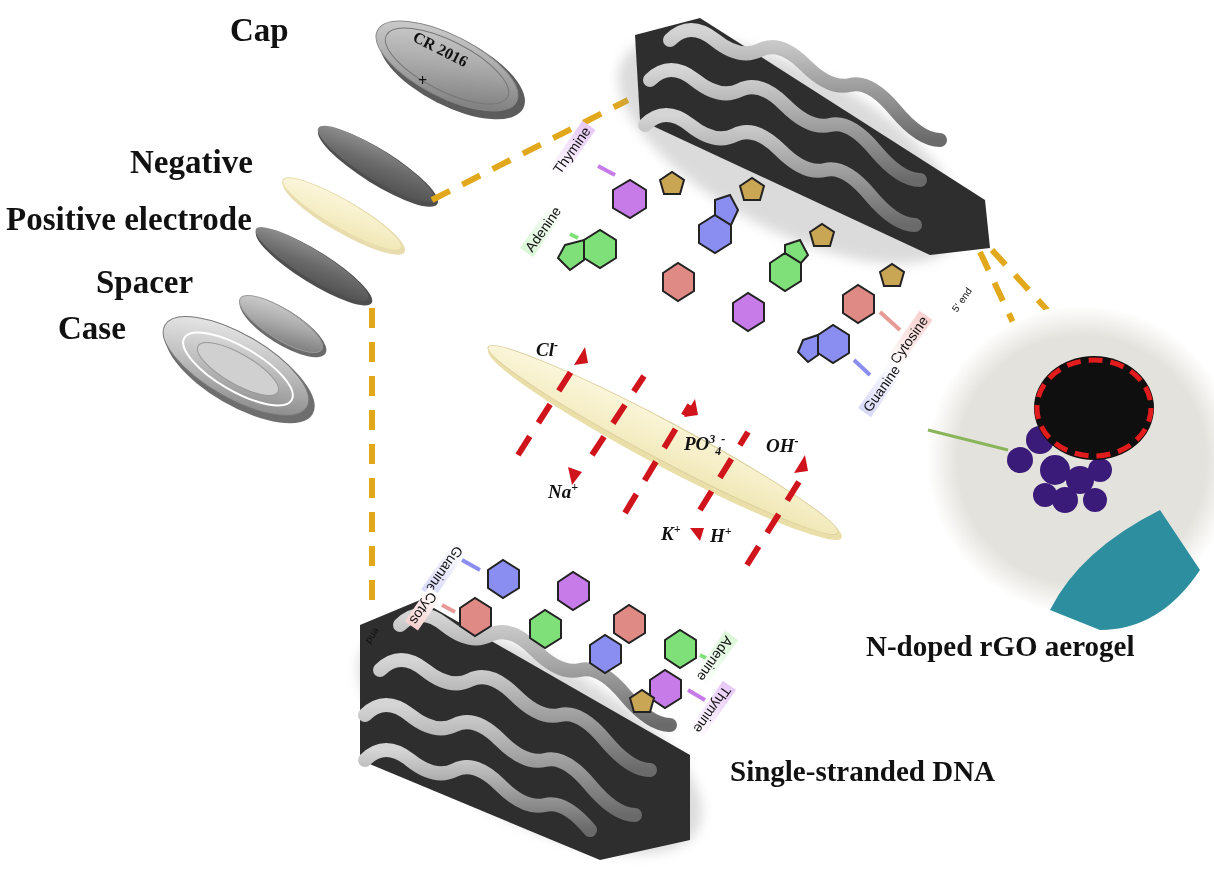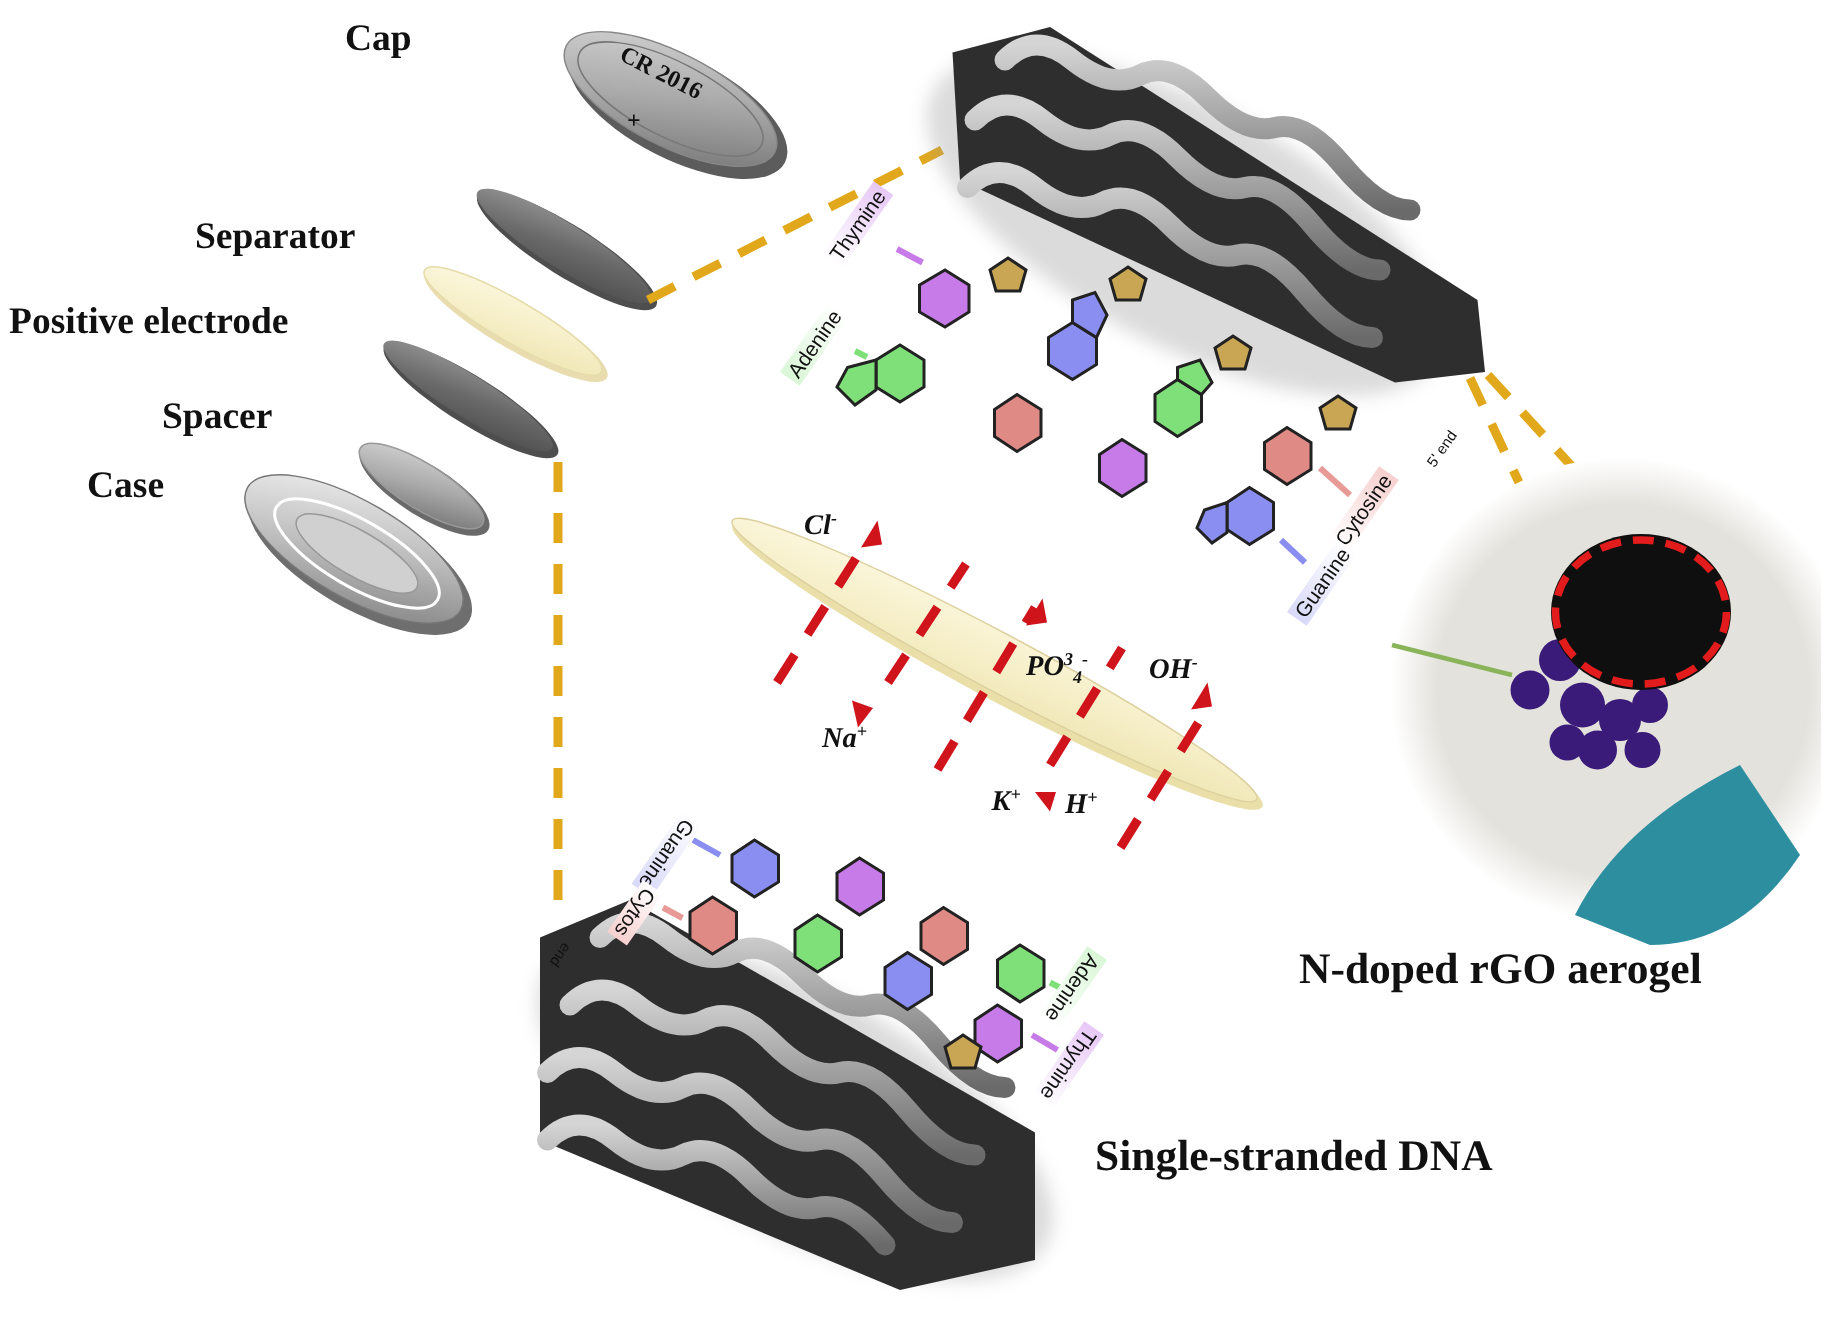--- a/index.html
+++ b/index.html
@@ -1,19 +1,19 @@
 <!DOCTYPE html>
 <html><head>
 <meta charset="utf-8">
 <style>
   html,body{margin:0;padding:0;background:#fff;}
   body{width:1214px;height:886px;position:relative;overflow:hidden;font-family:"Liberation Serif","DejaVu Serif",serif;}
   #stage{position:absolute;left:0;top:0;width:1214px;height:886px;}
   .lbl{position:absolute;font-family:"Liberation Serif","DejaVu Serif",serif;font-weight:bold;color:#111;white-space:nowrap;}
-  .comp{font-size:25px;}
+  .comp{font-size:33px;}
   .ion{font-size:19px;font-style:italic;}
   .ion sup,.ion sub{font-size:12px;}
   .base{position:absolute;font-family:"Liberation Sans","DejaVu Sans",sans-serif;font-size:14px;color:#111;white-space:nowrap;padding:0 3px;}
   .caption{font-size:29px;}
 </style>
 </head>
 <body>
 
 <div id="stage">
 <svg width="1214" height="886" viewBox="0 0 1214 886" style="position:absolute;left:0;top:0">
@@ -182,23 +182,23 @@
       <circle cx="1045" cy="495" r="12"></circle>
           <circle cx="1095" cy="500" r="12"></circle>
     </g>
     <path d="M928,430 q40,10 80,20" stroke="#8ab45a" stroke-width="3" fill="none"></path>
     <ellipse cx="1094" cy="408" rx="60" ry="52" fill="#0f0f0f"></ellipse>
     <ellipse cx="1094" cy="408" rx="57" ry="48" fill="none" stroke="#e21c1c" stroke-width="5" stroke-dasharray="14 8"></ellipse>
   </g>
 </svg>
 
 <div class="lbl comp" style="left:230px;top:12px">Cap</div>
-<div class="lbl comp" style="left:130px;top:144px">Separator</div>
+<div class="lbl comp" style="left:130px;top:144px">Negative</div>
 <div class="lbl comp" style="left:6px;top:201px">Positive electrode</div>
-<div class="lbl comp" style="left:108px;top:264px">Spacer</div>
+<div class="lbl comp" style="left:96px;top:264px">Spacer</div>
 <div class="lbl comp" style="left:58px;top:310px">Case</div>
 
 <div class="lbl" style="left:418px;top:28px;font-size:16px;font-weight:bold;transform:rotate(27deg);transform-origin:left top">CR 2016</div>
 <div class="lbl" style="left:418px;top:72px;font-size:16px">+</div>
 
 <div class="lbl ion" style="left:536px;top:338px"><span>Cl</span><sup>-</sup></div>
 <div class="lbl ion" style="left:684px;top:432px"><span>PO</span><sup>3</sup><sub>4</sub><sup>-</sup></div>
 <div class="lbl ion" style="left:766px;top:434px"><span>OH</span><sup>-</sup></div>
 <div class="lbl ion" style="left:548px;top:480px"><span>Na</span><sup>+</sup></div>
 <div class="lbl ion" style="left:661px;top:522px"><span>K</span><sup>+</sup></div>

